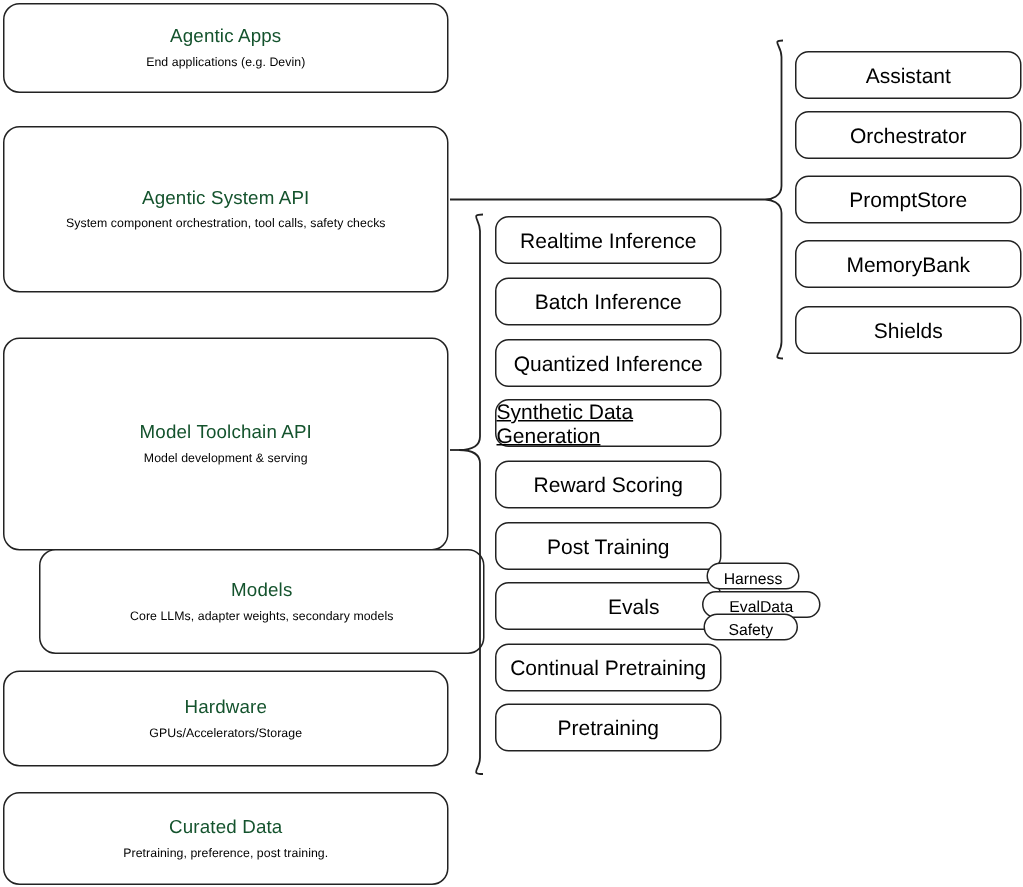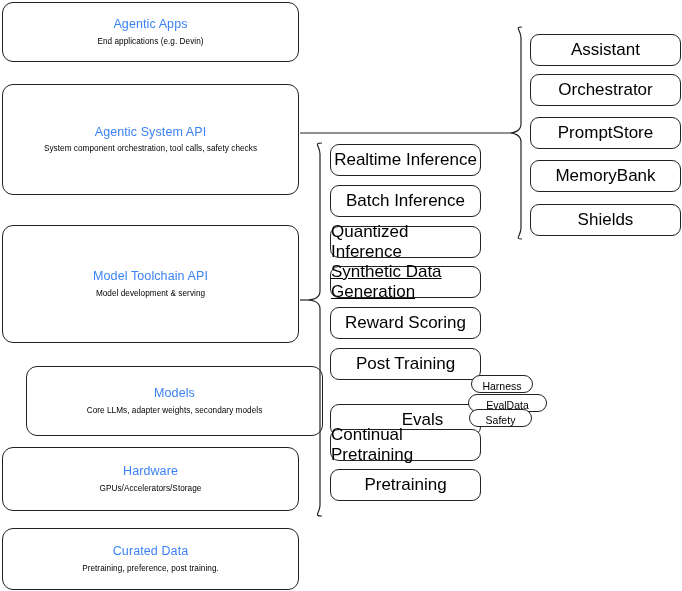--- a/index.html
+++ b/index.html
@@ -32,21 +32,21 @@
     background: #ffffff;
     display: flex;
     flex-direction: column;
     align-items: center;
     justify-content: center;
     text-align: center;
     line-height: 1.25;
   }
   .box .title {
     font-size: 12.5px;
-    color: #3b82f6;
+    color: #14532d;
     letter-spacing: 0.1px;
   }
   .box .subtitle {
     font-size: 8.2px;
     color: #000;
     margin-top: 4px;
     letter-spacing: 0.05px;
     text-align: right;
   }
 
@@ -57,21 +57,21 @@
   .chip {
     position: absolute;
     box-sizing: border-box;
     border: 1.2px solid #222222;
     border-radius: 9px;
     background: #ffffff;
     height: 32px;
     display: flex;
     align-items: center;
     justify-content: center;
-    font-size: 17px;
+    font-size: 14px;
     color: #000;
   }
   .chip-mid  { left: 330px; width: 151px; }
   .chip-right{ left: 530px; width: 151px; }
 
   
   .pill {
     position: absolute;
     box-sizing: border-box;
     border: 1.2px solid #222222;
@@ -131,21 +131,21 @@
   <div class="box layer-box" style="top:2px; height:60px;">
     <div class="title">Agentic Apps</div>
     <div class="subtitle">End applications (e.g. Devin)</div>
   </div>
 
   <div class="box layer-box" style="top:84px; height:111px;">
     <div class="title">Agentic System API</div>
     <div class="subtitle">System component orchestration, tool calls, safety checks</div>
   </div>
 
-  <div class="box layer-box" style="top:225px; height:118px;">
+  <div class="box layer-box" style="top:225px; height:142px;">
     <div class="title">Model Toolchain API</div>
     <div class="subtitle">Model development &amp; serving</div>
   </div>
 
   <div class="box layer-box" style="top:366px; height:70px;margin-left:24px;">
     <div class="title">Models</div>
     <div class="subtitle">Core LLMs, adapter weights, secondary models</div>
   </div>
 
   <div class="box layer-box" style="top:447px; height:64px;">
@@ -169,21 +169,21 @@
   </div>
   <div class="chip chip-mid" style="top:266px;text-decoration:underline;">
     <span>Synthetic Data Generation</span>
   </div>
   <div class="chip chip-mid" style="top:307px;">
     <span>Reward Scoring</span>
   </div>
   <div class="chip chip-mid" style="top:348px;">
     <span>Post Training</span>
   </div>
-  <div class="chip chip-mid" style="top:404px;padding-left:34px;">
+  <div class="chip chip-mid" style="top:388px;padding-left:34px;">
     <span>Evals</span>
   </div>
   <div class="chip chip-mid" style="top:429px;">
     <span>Continual Pretraining</span>
   </div>
   <div class="chip chip-mid" style="top:469px;">
     <span>Pretraining</span>
   </div>
 
   <div class="pill" style="left:471px; top:375px; width:62px;">

